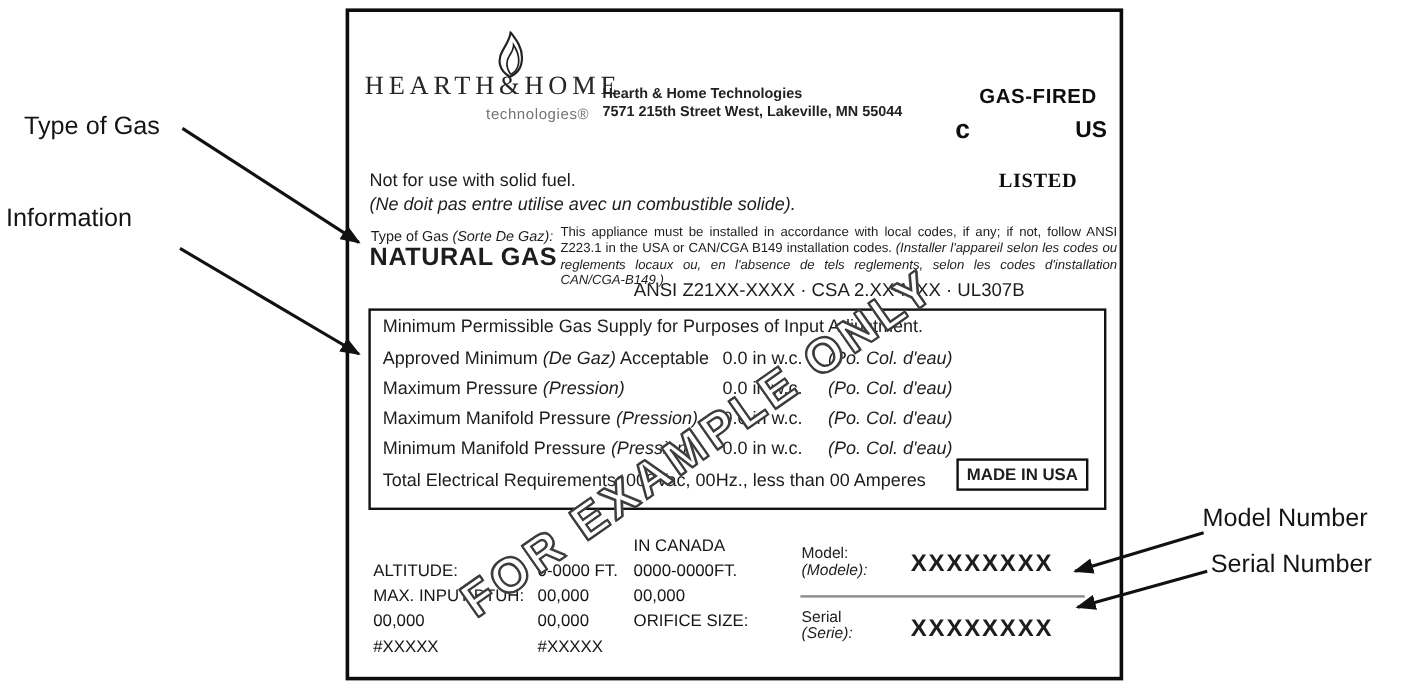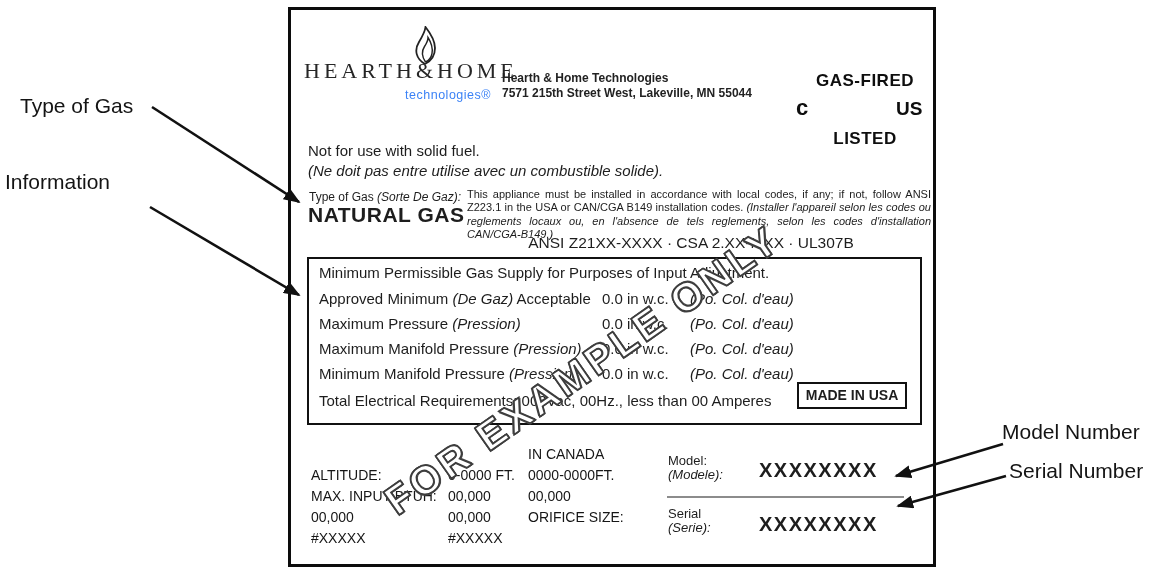--- a/index.html
+++ b/index.html
@@ -15,28 +15,28 @@
   .label-box { position:absolute; left:288px; top:7px; width:648px; height:560px;
                border:3px solid #0c0c0c; background:#fff; }
   .abs { position:absolute; }
 
   
   .logo-row { position:absolute; left:13px; top:48px; font-family:"Liberation Serif", serif;
               font-size:22px; letter-spacing:4px; color:#262626; white-space:nowrap; }
   .amp-wrap { position:relative; display:inline-block; }
   .flame { position:absolute; left:-4px; bottom:18px; }
   .logo-sub { position:absolute; left:95px; top:78px; width:105px; text-align:right;
-              font-size:12.5px; letter-spacing:0.5px; color:#3b82f6; }
+              font-size:12.5px; letter-spacing:0.5px; color:#737373; }
   .company { position:absolute; left:211px; top:61px; font-size:12px; font-weight:bold;
              line-height:15px; color:#222; white-space:nowrap; }
 
   
   .ul-top, .ul-bottom { position:absolute; left:514px; width:120px; text-align:center;
              font-weight:bold; font-size:17px; letter-spacing:0.5px; color:#0e0e0e; }
-  .ul-top { top:16px;margin-top:45px; } .ul-bottom { top:119px; }
+  .ul-top { top:16px;margin-top:45px; } .ul-bottom { top:131px;font-family:Liberation Serif, serif; }
   .ul-circle { position:absolute; left:547px; top:54px; width:56px; height:56px;
                border:7px solid #0e0e0e; border-radius:50%; text-align:center; }
   .ul-letters { display:block; font-weight:bold; font-style:italic; font-size:25px;
                 line-height:40px; letter-spacing:-1px; color:#0e0e0e; }
   .ul-reg { position:absolute; left:0; right:0; bottom:1px; font-size:7px; line-height:7px; color:#0e0e0e; }
   .ul-c  { position:absolute; left:505px; top:85px; font-weight:bold; font-size:22px; color:#0e0e0e; }
   .ul-us { position:absolute; left:605px; top:88px; font-weight:bold; font-size:19px; color:#0e0e0e; }
 
   
   .notice-en { left:17px; top:132px; font-size:15px; }

